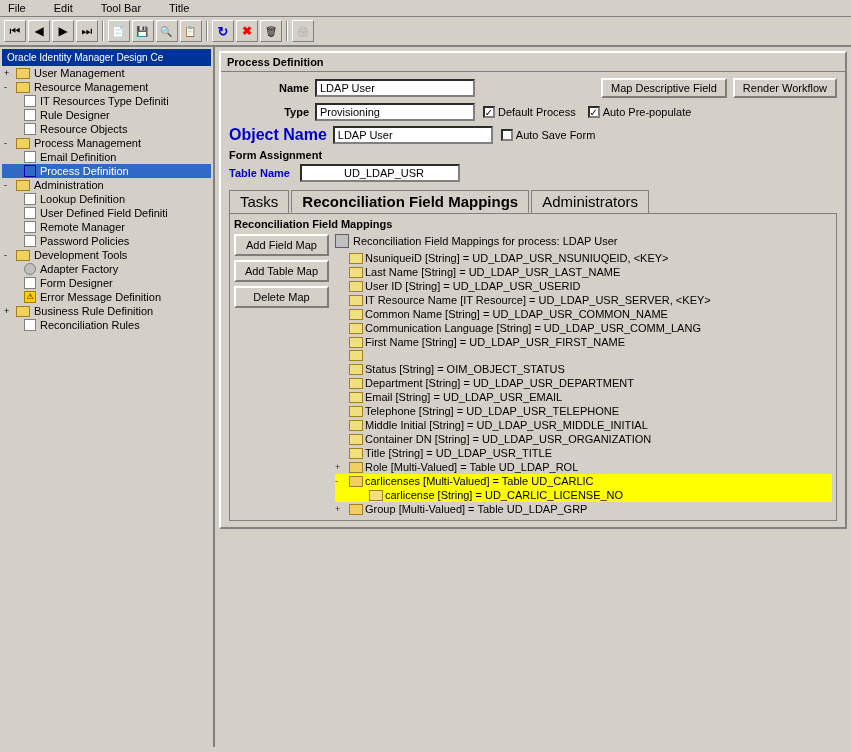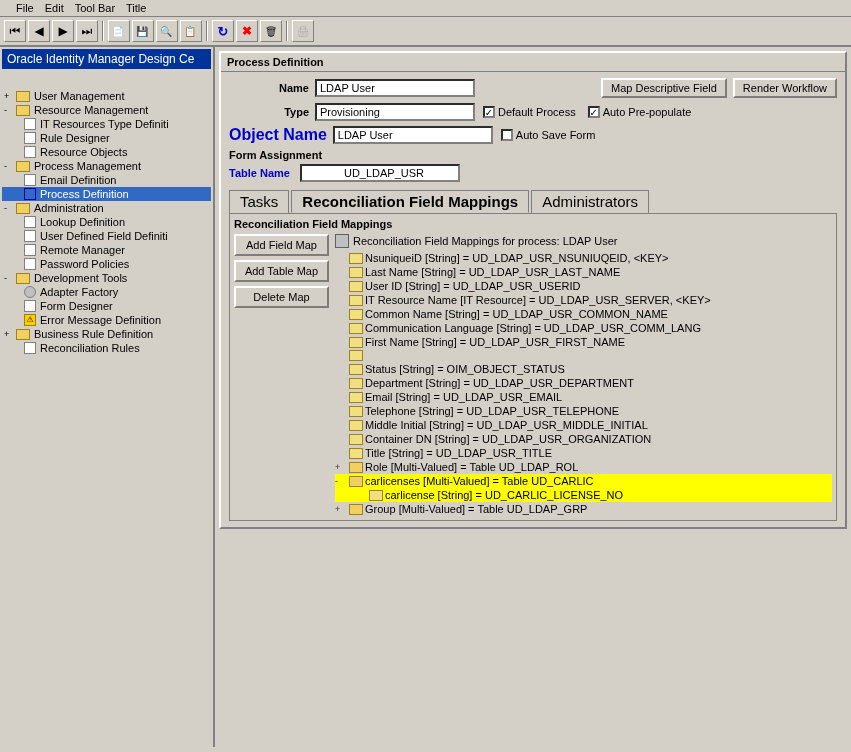--- a/index.html
+++ b/index.html
@@ -1,32 +1,32 @@
 <!DOCTYPE html>
 <html><head>
   <meta charset="utf-8">
   <style>
     * { box-sizing: border-box; margin: 0; padding: 0; }
     body { font-family: Arial, sans-serif; font-size: 11px; background: #d4d0c8; overflow: hidden; width: 851px; height: 752px; }
 
     
-    .menu-bar { background: #d4d0c8; padding: 2px 16px; display: flex; gap: 11px; border-bottom: 1px solid #808080; }
+    .menu-bar { background: #d4d0c8; padding: 2px 8px; display: flex; gap: 28px; border-bottom: 1px solid #808080; }
     .menu-bar span { font-size: 11px; cursor: pointer; }
 
     
     .toolbar { background: #d4d0c8; padding: 3px 4px; display: flex; align-items: center; gap: 2px; border-bottom: 2px solid #808080; }
     .toolbar-btn { width: 22px; height: 22px; background: #d4d0c8; border: 1px solid #808080; border-top-color: #fff; border-left-color: #fff; display: flex; align-items: center; justify-content: center; cursor: pointer; font-size: 12px; }
     .toolbar-separator { width: 2px; height: 20px; border-left: 1px solid #808080; border-right: 1px solid #fff; margin: 0 2px; }
 
     
     .main-layout { display: flex; height: calc(752px - 52px); }
 
     
     .left-panel { width: 215px; background: #d4d0c8; border-right: 2px solid #808080; overflow-y: auto; padding: 2px; flex-shrink: 0; }
-    .oim-header { background: #003399; color: #fff; padding: 3px 5px; font-size: 12px; margin-bottom: 20px; }
+    .oim-header { background: #003399; color: #fff; padding: 3px 5px; font-size: 10px; margin-bottom: 0; }
 
     .tree-item { display: flex; align-items: center; gap: 2px; padding: 1px 2px; cursor: pointer; white-space: nowrap; font-size: 11px; }
     .tree-item.selected { background: #316ac5; color: #fff; }
     .tree-toggle { font-size: 9px; width: 10px; display: inline-block; }
     .folder-icon { width: 14px; height: 11px; display: inline-block; background: #f0d060; border: 1px solid #a08020; margin-right: 2px; flex-shrink: 0; }
     .doc-icon { width: 12px; height: 12px; display: inline-block; background: #ffffff; border: 1px solid #808080; margin-right: 2px; flex-shrink: 0; font-size: 8px; }
     .gear-icon-sm { width: 12px; height: 12px; display: inline-block; background: #c0c0c0; border: 1px solid #808080; border-radius: 50%; margin-right: 2px; flex-shrink: 0; }
     .warning-icon { width: 12px; height: 12px; display: inline-block; background: #ffcc00; border: 1px solid #a08000; margin-right: 2px; flex-shrink: 0; font-size: 8px; text-align: center; }
 
     

